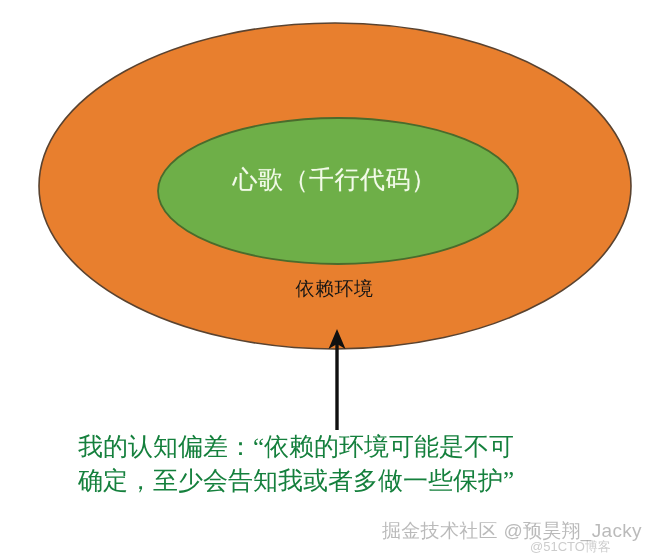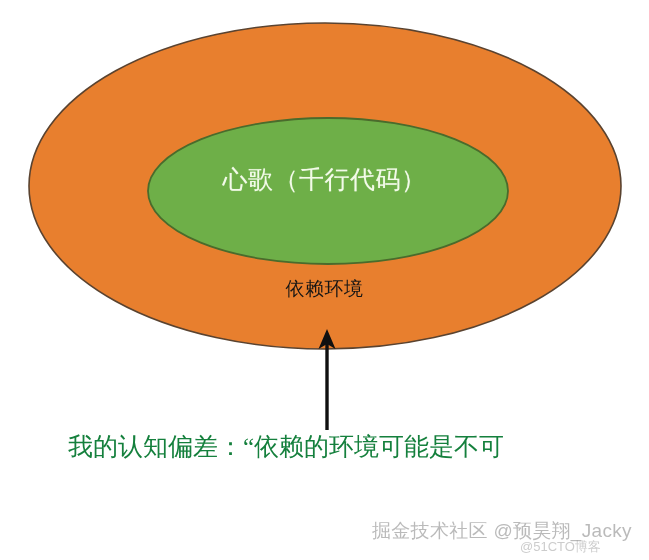--- a/index.html
+++ b/index.html
@@ -11,20 +11,21 @@
     height: 560px;
     background: #ffffff;
     font-family: "Liberation Serif", "DejaVu Serif", serif;
     overflow: hidden;
   }
   #stage {
     position: relative;
     width: 597px;
     height: 560px;
     background: #ffffff;
+    margin-left: 10px;
   }
   #venn-svg {
     position: absolute;
     left: 0;
     top: 0;
     width: 649px;
     height: 560px;
   }
   .label-layer {
     position: absolute;
@@ -107,18 +108,19 @@
     </g>
   </svg>
 
   <div class="label-layer">
     <div class="inner-label">心歌（千行代码）</div>
     <div class="outer-label">依赖环境</div>
   </div>
 
   <div class="caption">
     <span class="caption-line">我的认知偏差：“依赖的环境可能是不可</span>
+    <span class="caption-line">确定，至少会告知我或者多做一些保护”</span>
   </div>
 
   <div class="watermark">掘金技术社区 @预昊翔_Jacky</div>
   <div class="watermark-sub">@51CTO博客</div>
 
 </div>
 
 </body></html>

